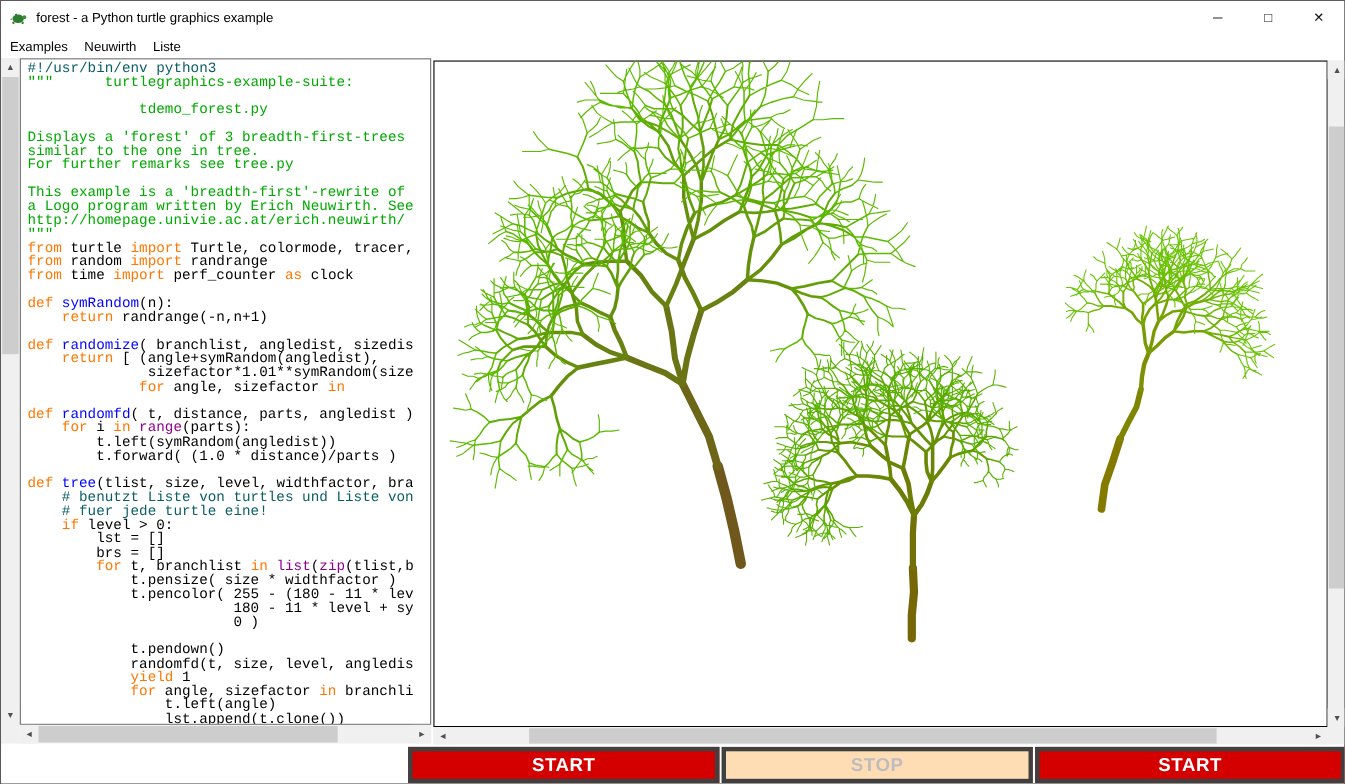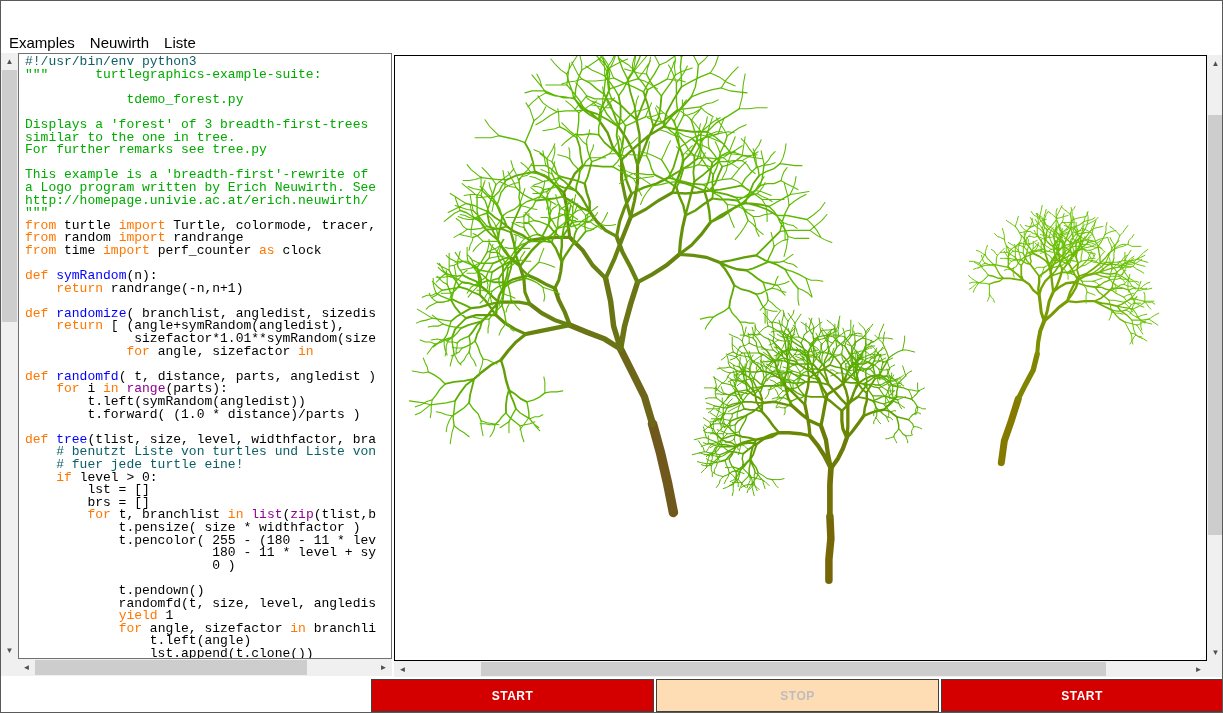--- a/index.html
+++ b/index.html
@@ -9,48 +9,64 @@
     font-family:"Liberation Sans","DejaVu Sans",sans-serif;
   }
   
   .titlebar{position:absolute;left:0;top:0;width:100%;height:30px;background:#fff;display:flex;align-items:center;}
   .app-icon{margin-left:8px;flex:0 0 auto;}
   .title-text{margin-left:8px;font-size:12px;color:#000;}
   .win-controls{position:absolute;right:0;top:0;height:30px;display:flex;}
   .win-btn{width:46px;height:30px;display:flex;align-items:center;justify-content:center;font-size:12px;color:#111;cursor:default;}
   
   .menubar{position:absolute;left:0;top:30px;width:100%;height:22px;background:#fff;display:flex;align-items:center;}
-  .menu-item{padding:2px 7px;margin-left:1px;font-size:15px;color:#000;}
+  .menu-item{padding:2px 7px;margin-left:1px;font-size:12px;color:#000;}
   
   .code-area{
     position:absolute;left:17px;top:52px;width:374px;height:606px;background:#fff;
     border:1px solid #707070;box-sizing:border-box;overflow:hidden;
     font-family:"Liberation Mono","DejaVu Sans Mono",monospace;
     font-size:13px;line-height:12.6px;white-space:pre;padding:2px 0 0 6px;
   }
   .code-line{height:12.6px;}
   
   .sb{position:absolute;background:#f0f0f0;}
   .sb-btn{position:absolute;background:#f0f0f0;color:#505050;font-size:8px;display:flex;align-items:center;justify-content:center;}
   .sb-thumb{position:absolute;background:#cdcdcd;}
   .sb-corner{position:absolute;background:#f0f0f0;}
   
   .canvas-pane{position:absolute;left:393px;top:54px;width:813px;height:606px;background:#fff;border:1px solid #000;box-sizing:border-box;}
   
   .bottombar{position:absolute;left:0;top:676px;width:100%;height:37px;background:#fff;}
   .runtime{position:absolute;left:8px;top:5px;width:359px;height:28px;box-sizing:border-box;
     border:1px solid #9090c0;display:flex;align-items:center;justify-content:center;font-size:16px;}
-  .bbtn{position:absolute;top:2px;height:33px;box-sizing:border-box;border:1px solid #404040;
-    display:flex;align-items:center;justify-content:center;font-size:12px;font-weight:bold;letter-spacing:.5px;cursor:default;}
+  .bbtn{position:absolute;top:2px;height:33px;box-sizing:border-box;border:4px solid #404040;
+    display:flex;align-items:center;justify-content:center;font-size:17px;font-weight:bold;letter-spacing:.5px;cursor:default;}
 </style>
 </head>
 <body>
 
 <div class="window">
 
+  <div class="titlebar">
+    <svg class="app-icon" width="16" height="16" viewBox="0 0 16 16">
+      <ellipse cx="7.5" cy="9" rx="5.2" ry="3.8" fill="#2e7d2e"></ellipse>
+      <circle cx="13.2" cy="7.6" r="1.7" fill="#3c8c3c"></circle>
+      <rect x="2.2" y="11.6" width="2" height="2.4" rx="1" fill="#2e7d2e"></rect>
+      <rect x="10.6" y="11.6" width="2" height="2.4" rx="1" fill="#2e7d2e"></rect>
+      <rect x="4.6" y="4.4" width="2" height="2.2" rx="1" fill="#2e7d2e"></rect>
+      <path d="M1.6 8.6 L0.2 9.6 L1.8 10.2 Z" fill="#2e7d2e"></path>
+    </svg>
+    <span class="title-text">forest - a Python turtle graphics example</span>
+    <div class="win-controls">
+      <div class="win-btn">─</div>
+      <div class="win-btn">□</div>
+      <div class="win-btn">✕</div>
+    </div>
+  </div>
 
   <div class="menubar">
     <span class="menu-item">Examples</span>
     <span class="menu-item">Neuwirth</span>
     <span class="menu-item">Liste</span>
   </div>
 
   <div class="sb" style="left:0;top:52px;width:17px;height:606px;">
     <div class="sb-btn" style="left:0;top:0;width:17px;height:17px;">▲</div>
     <div class="sb-thumb" style="left:1px;top:17px;width:15px;height:252px;"></div>

